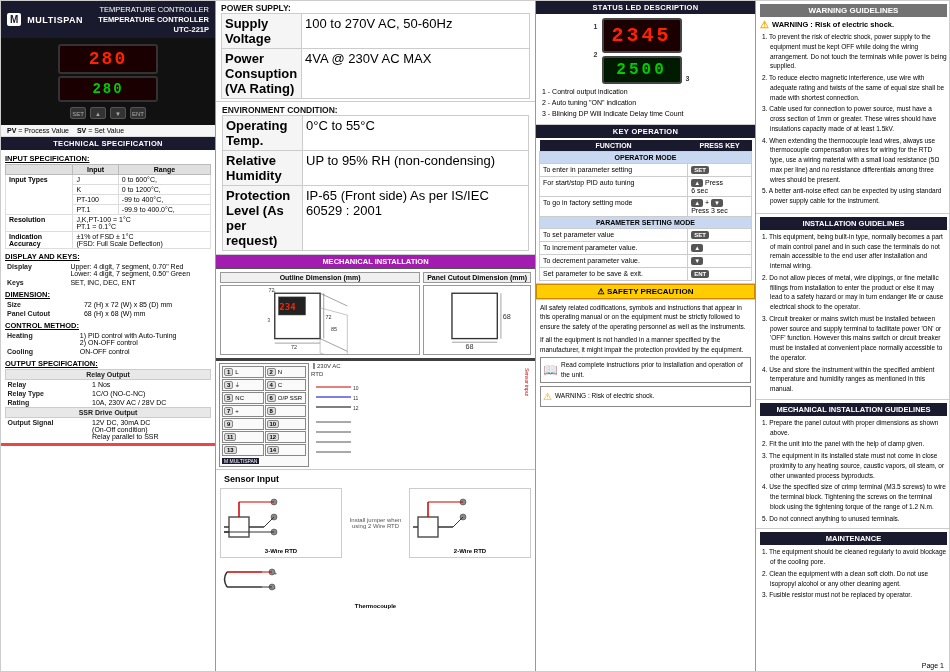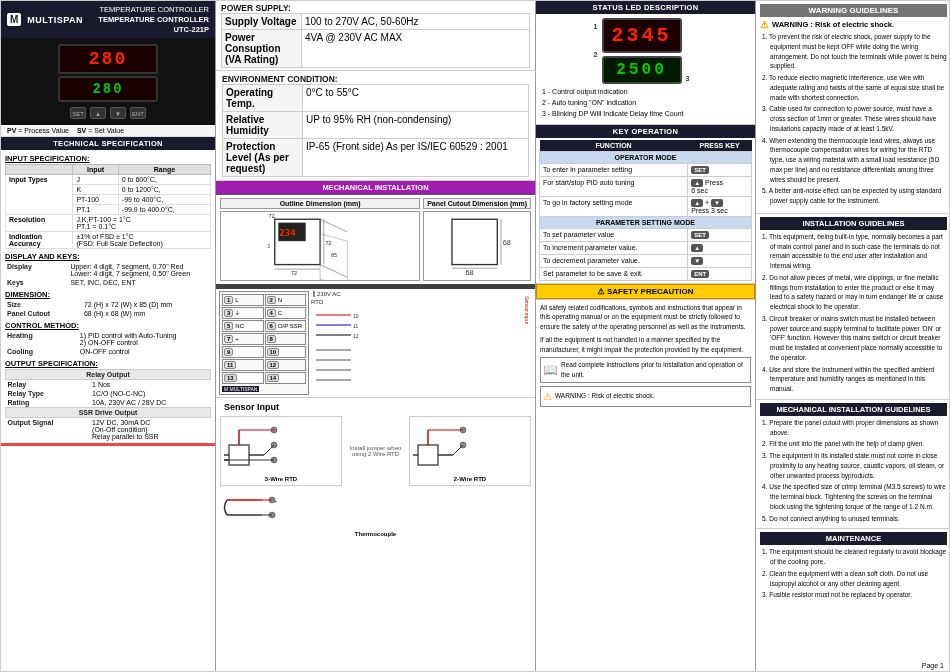--- a/index.html
+++ b/index.html
@@ -164,21 +164,21 @@
     }
     
     .col2 {
       border-right: 1px solid #999;
       display: flex;
       flex-direction: column;
     }
     .ps-table {
       width: 100%;
       border-collapse: collapse;
-      font-size: 10px;
+      font-size: 13px;
       border-radius: 9px;
     }
     .ps-table td {
       padding: 2px 3px;
       border: 1px solid #ccc;
       vertical-align: top;
     }
     .ps-table td:first-child {
       font-weight: bold;
       background: #f5f5f5;
@@ -510,21 +510,21 @@
         </tr>
         <tr>
           <td>Protection Level (As per request)</td>
           <td>IP-65 (Front side) As per IS/IEC 60529 : 2001</td>
         </tr>
       </tbody>
         </table>
     </div>
 
     <div class="mech-inst-header">MECHANICAL INSTALLATION</div>
-    <div style="padding:3px 4px; border-bottom:5px solid #404040;">
+    <div style="padding:3px 4px; border-bottom:3px solid #404040;">
       <div style="display:flex; gap:3px;">
         <div style="flex:1.3;">
           <div class="dim-title">Outline Dimension (mm)</div>
           <div class="dim-drawing">
             <svg viewBox="0 0 120 75" xmlns="http://www.w3.org/2000/svg">
 
               <rect x="10" y="8" width="50" height="50" fill="none" stroke="#333" stroke-width="1.5"></rect>
 
               <rect x="14" y="12" width="30" height="20" fill="#222" stroke="#555" stroke-width="0.5"></rect>
               <text x="15" y="27" fill="#ff2200" font-size="10" font-family="monospace" font-weight="bold">234</text>

